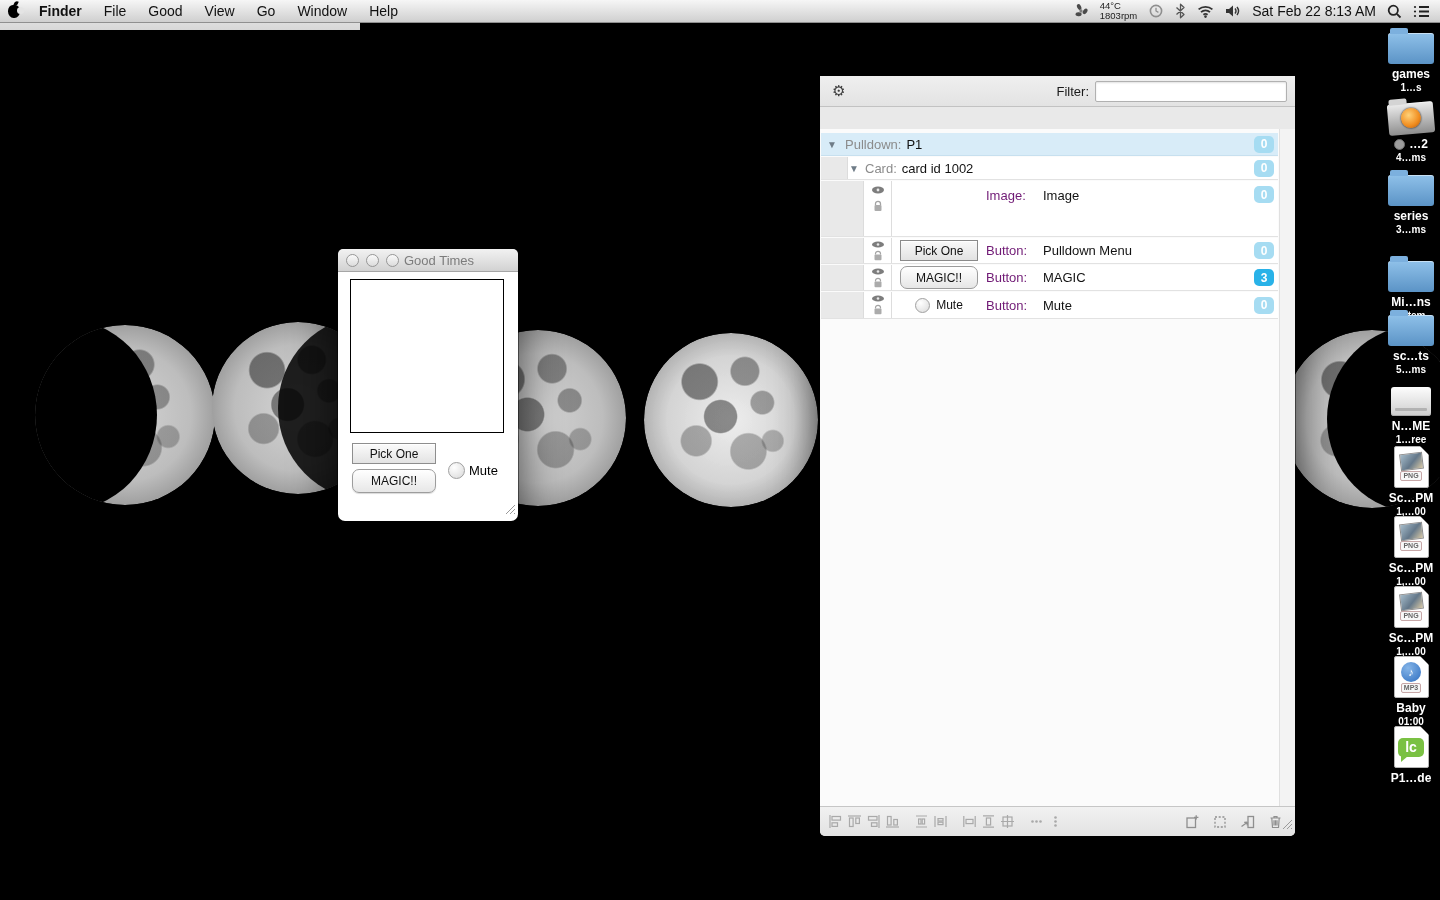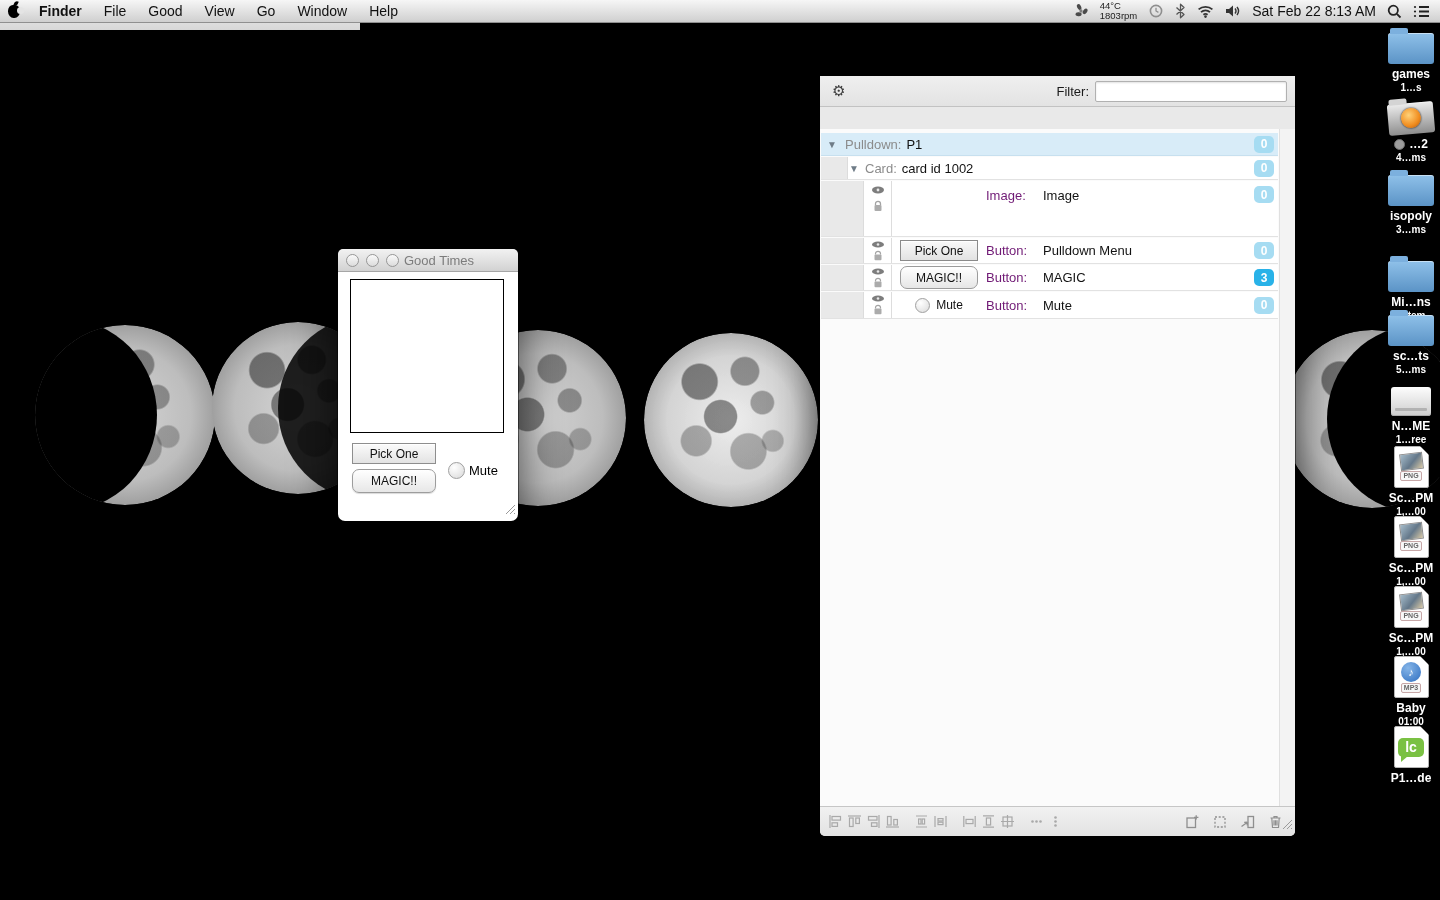--- a/index.html
+++ b/index.html
@@ -248,21 +248,21 @@
       <div class="emblem"></div>
     </div>
   <div class="di-name">
       <span class="tagdot"></span>
       <span>…2</span>
     </div>
   <div class="di-info">4…ms</div>
 </div>
 <div class="di" style="left:1381px;top:168px;">
   <div class="folder"></div>
-  <div class="di-name">isopoly</div>
+  <div class="di-name">series</div>
   <div class="di-info">3…ms</div>
 </div>
 <div class="di" style="left:1381px;top:254px;">
   <div class="folder"></div>
   <div class="di-name">Mi…ns</div>
   <div class="di-info">1 item</div>
 </div>
 <div class="di" style="left:1381px;top:308px;">
   <div class="folder"></div>
   <div class="di-name">sc…ts</div>

